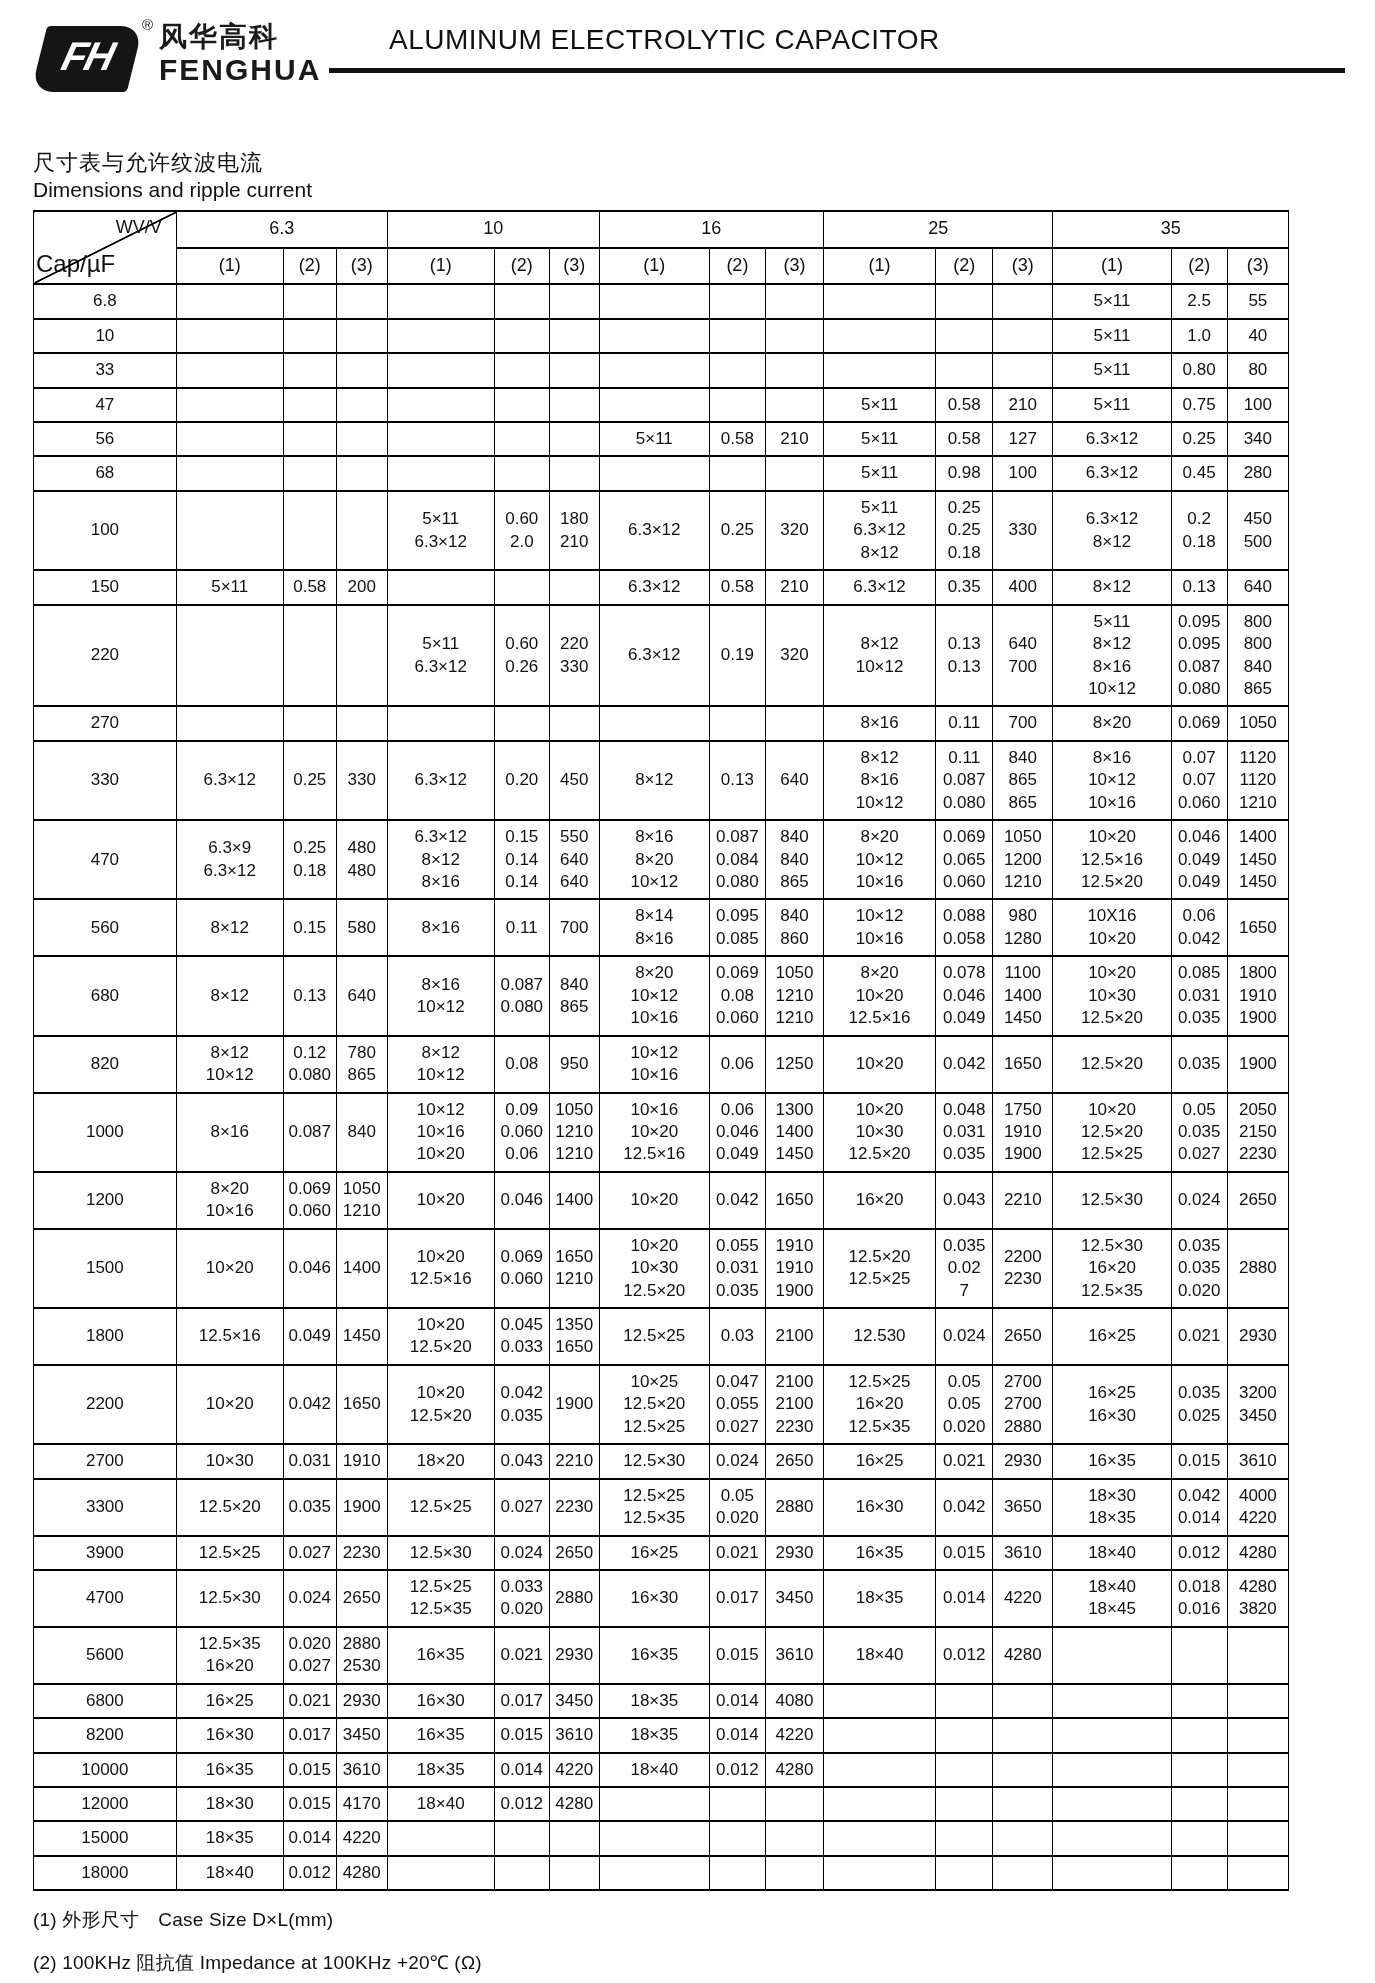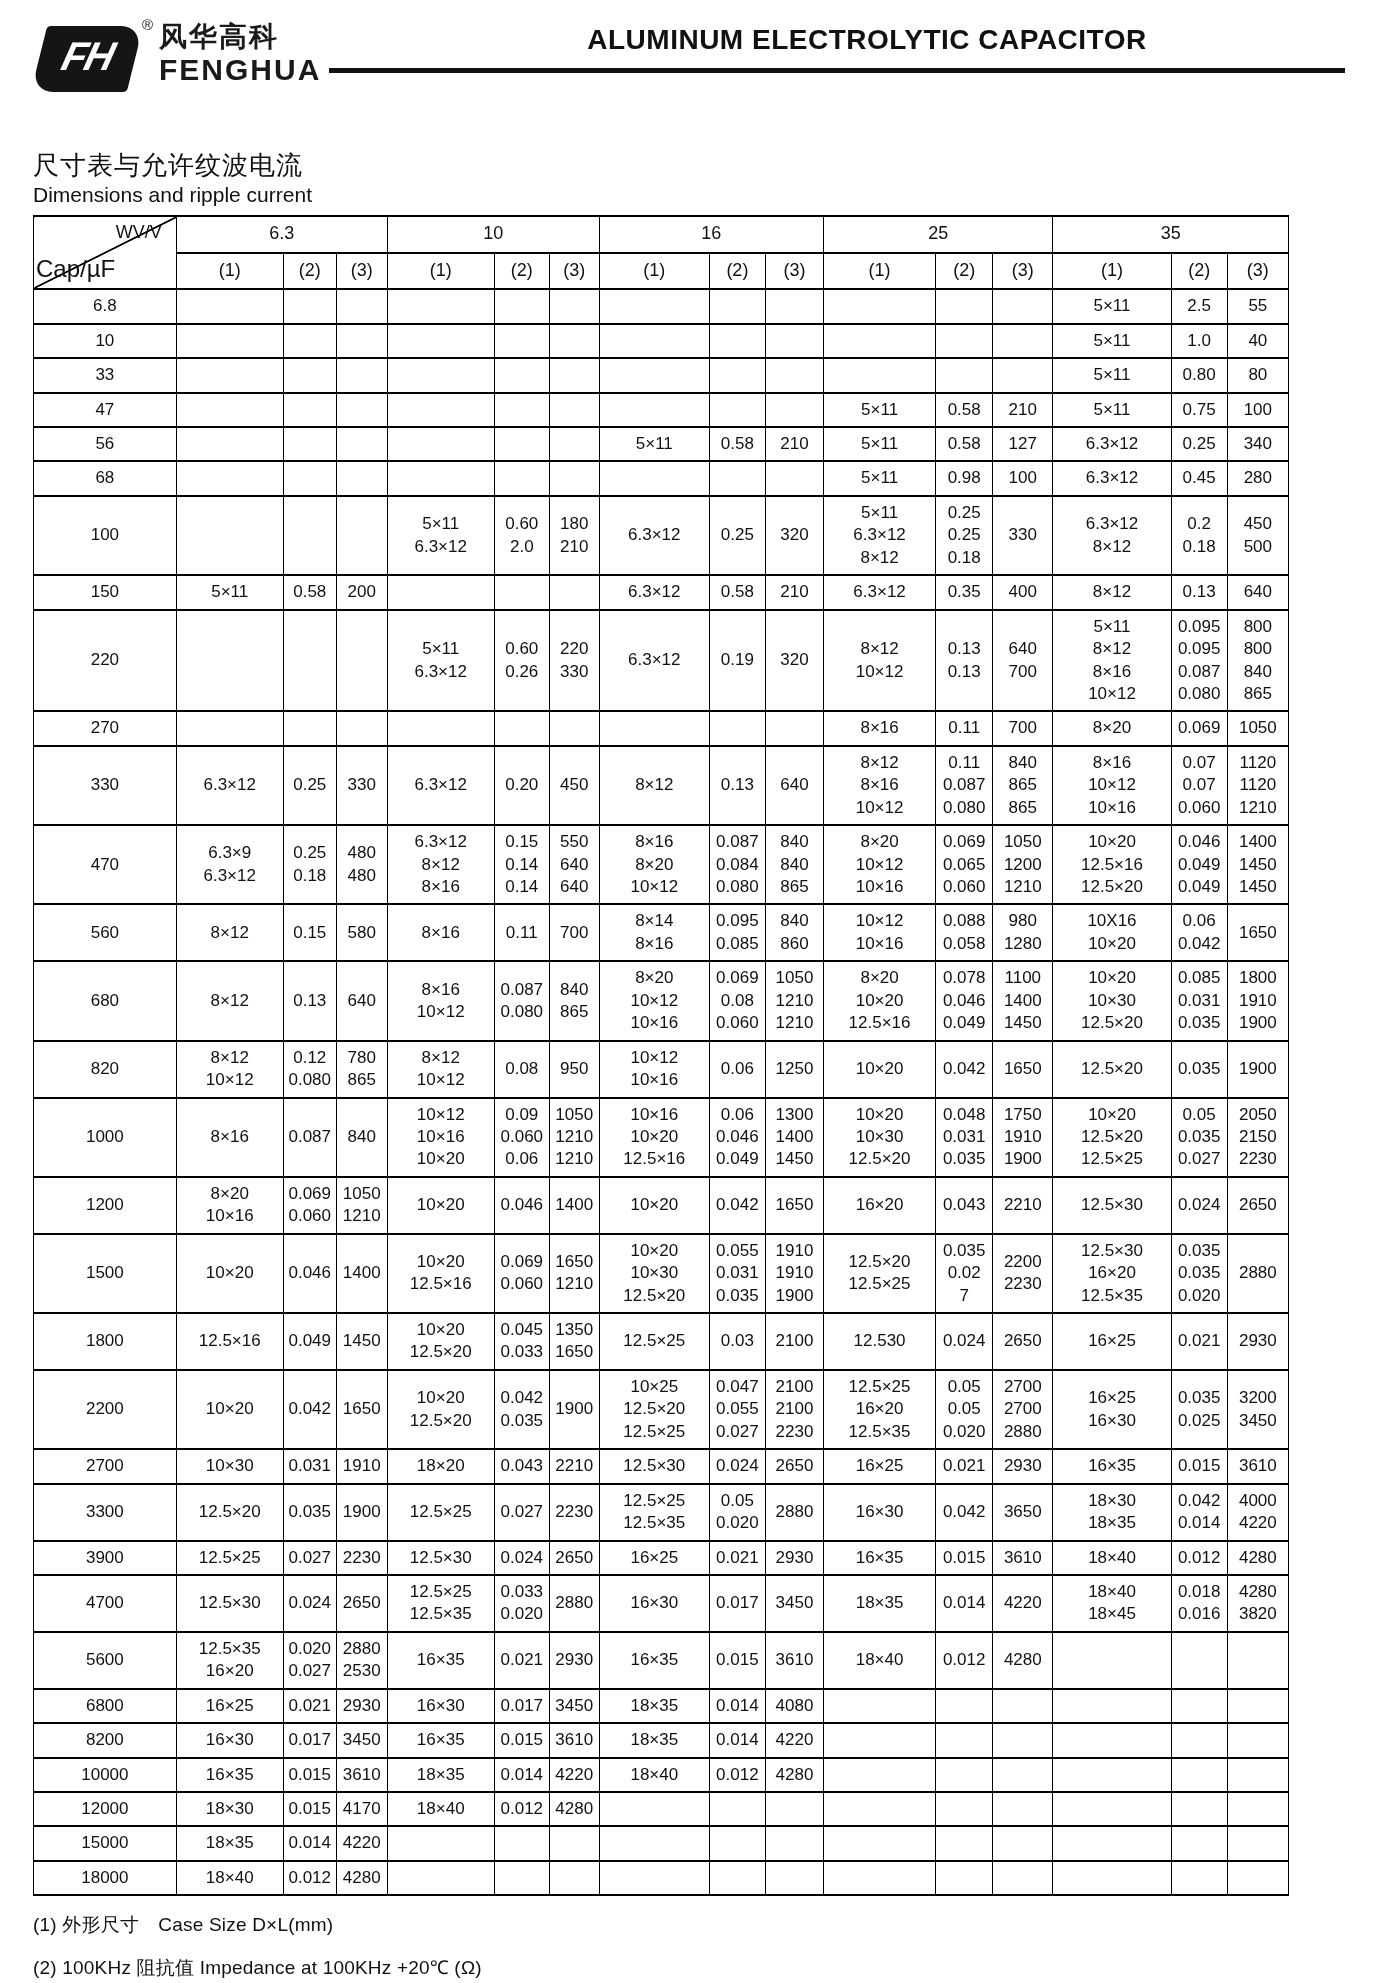--- a/index.html
+++ b/index.html
@@ -33,28 +33,28 @@
   }
   .logo-text { margin-left:8px; margin-top:4px; }
   .logo-cn { font-size:28px; font-weight:bold; letter-spacing:2px; line-height:1.1; }
   .logo-en { font-size:30px; font-weight:bold; letter-spacing:2px; line-height:1.15; }
   .header-right {
     flex:1; margin-top:6px; margin-left:4px;
     border-bottom:5px solid #111;
     padding-bottom:12px;
   }
   .doc-title {
-    font-size:28px; font-weight:bold; text-align:center;
+    font-size:28px; font-weight:normal; 
     letter-spacing:0.5px; color:#111;
     padding-left:60px;
   }
 
   
   .section-titles { margin-top:38px; }
-  .section-title-cn { font-size:26px; color:#111; letter-spacing:1px; }
+  .section-title-cn { font-size:22px; color:#111; letter-spacing:1px; }
   .section-title-en { font-size:21px; color:#111; margin-top:0; }
 
   
   table.cap-table {
     border-collapse: collapse;
     table-layout: fixed;
     width: 1256px;
     margin-top: 8px;
   }
   .cap-table th, .cap-table td {

